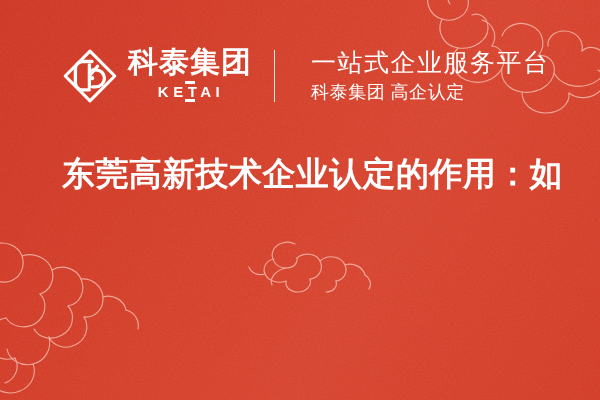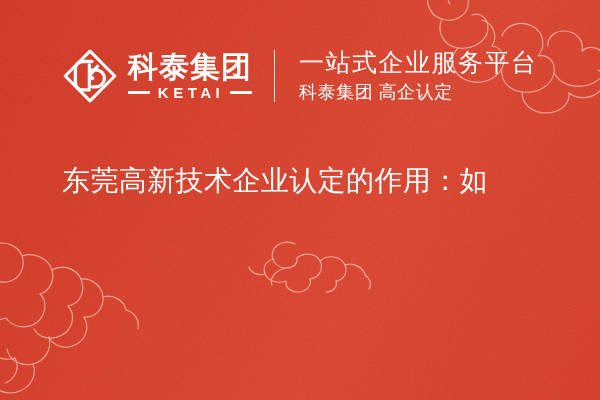--- a/index.html
+++ b/index.html
@@ -65,38 +65,38 @@
   #brand-mark {
     width: 56px;
     height: 56px;
     flex: 0 0 56px;
     margin-right: 10px;
   }
 
   #brand-wordmark {
     display: flex;
     flex-direction: column;
-    justify-content: center;
     height: 58px;
   }
 
   #brand-name-cn {
     color: #ffffff;
     font-size: 30px;
     font-weight: bold;
     letter-spacing: 1px;
     line-height: 1.02;
     white-space: nowrap;
   }
 
   #brand-latin-row {
     display: flex;
     align-items: center;
     margin-top: 3px;
     width: 100%;
+    flex-direction: column;
   }
   .latin-rule {
     height: 3px;
     background: #ffffff;
     flex: 1 1 auto;
     min-width: 10px;
   }
   #brand-name-latin {
     color: #ffffff;
     font-size: 15px;
@@ -113,20 +113,21 @@
     background: rgba(255,255,255,0.85);
     margin: 0 24px 0 22px;
     flex: 0 0 1px;
   }
 
   #tagline-block {
     display: flex;
     flex-direction: column;
     justify-content: center;
     height: 62px;
+    margin-left: 12px;
   }
   #tagline-primary {
     color: #ffffff;
     font-size: 25px;
     font-weight: 300;
     letter-spacing: 1.5px;
     line-height: 1.12;
     white-space: nowrap;
   }
   #tagline-secondary {
@@ -137,25 +138,25 @@
     letter-spacing: 0.6px;
     line-height: 1.2;
     margin-top: 6px;
     white-space: nowrap;
   }
 
   
   #headline {
     position: absolute;
     left: 62px;
-    top: 158px;
+    top: 151px;
     width: 492px;
     color: #ffffff;
-    font-size: 28px;
-    font-weight: normal;
+    font-size: 33px;
+    font-weight: bold;
     line-height: 46px;
     letter-spacing: 0.4px;
   }
   .headline-line { display: block; white-space: nowrap; }
 </style>
 </head>
 <body>
 
 <div id="banner">
 

